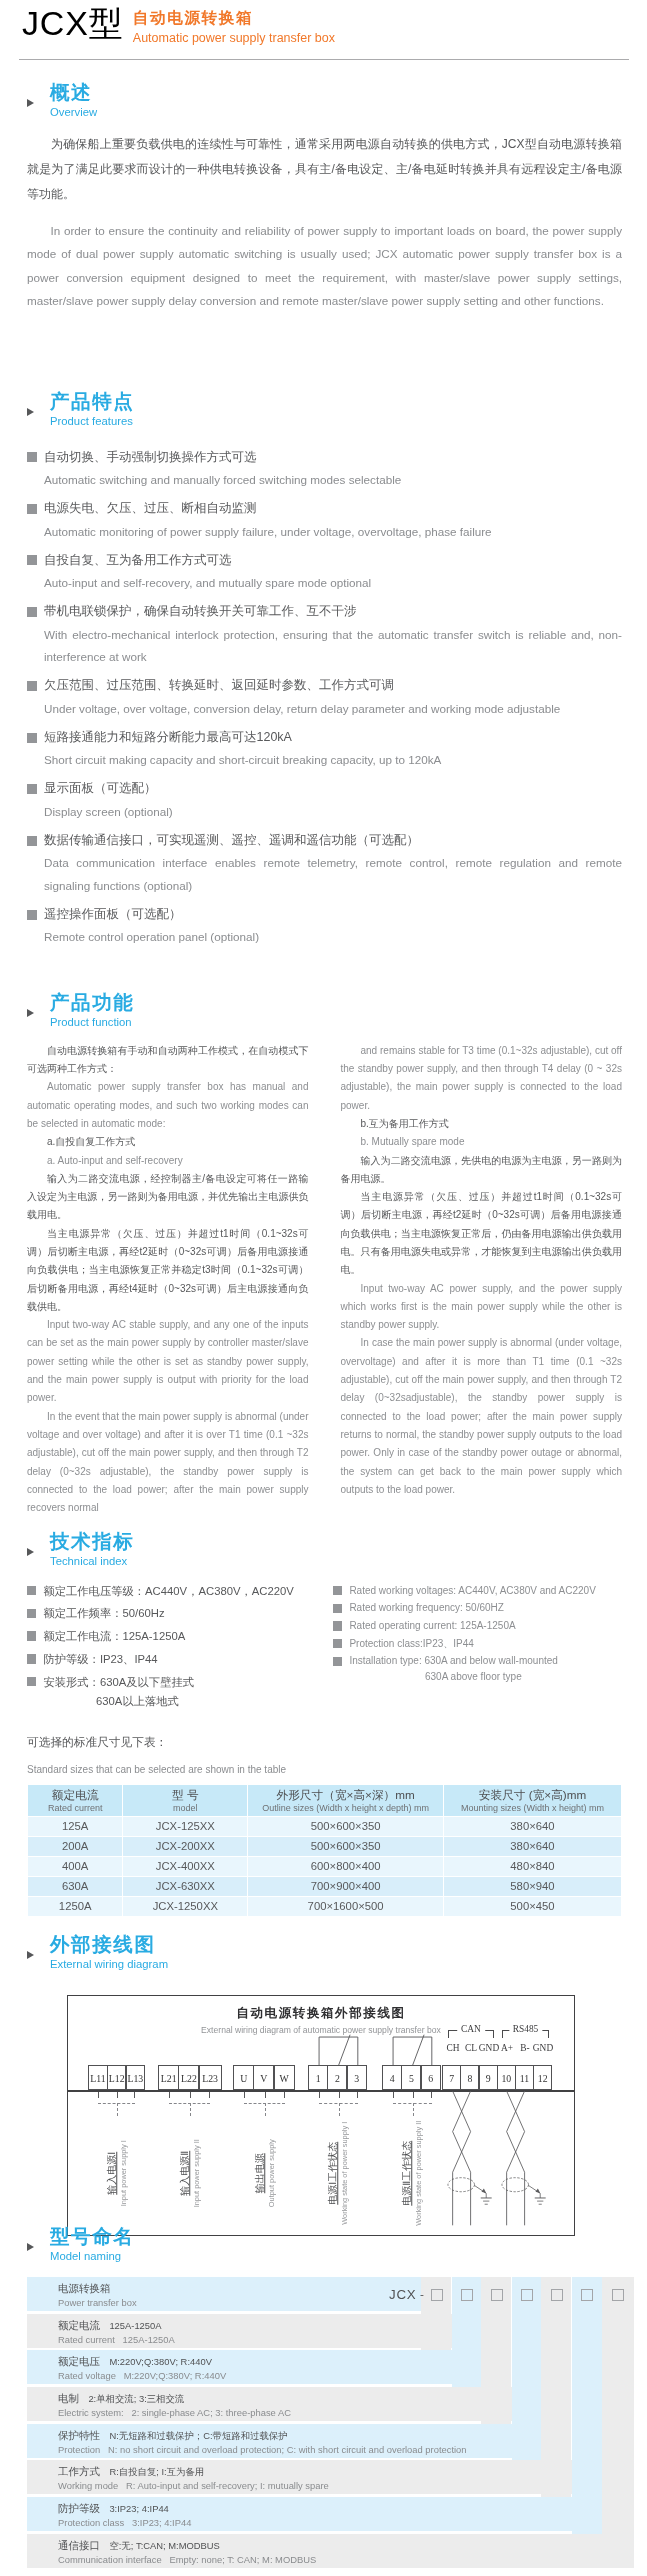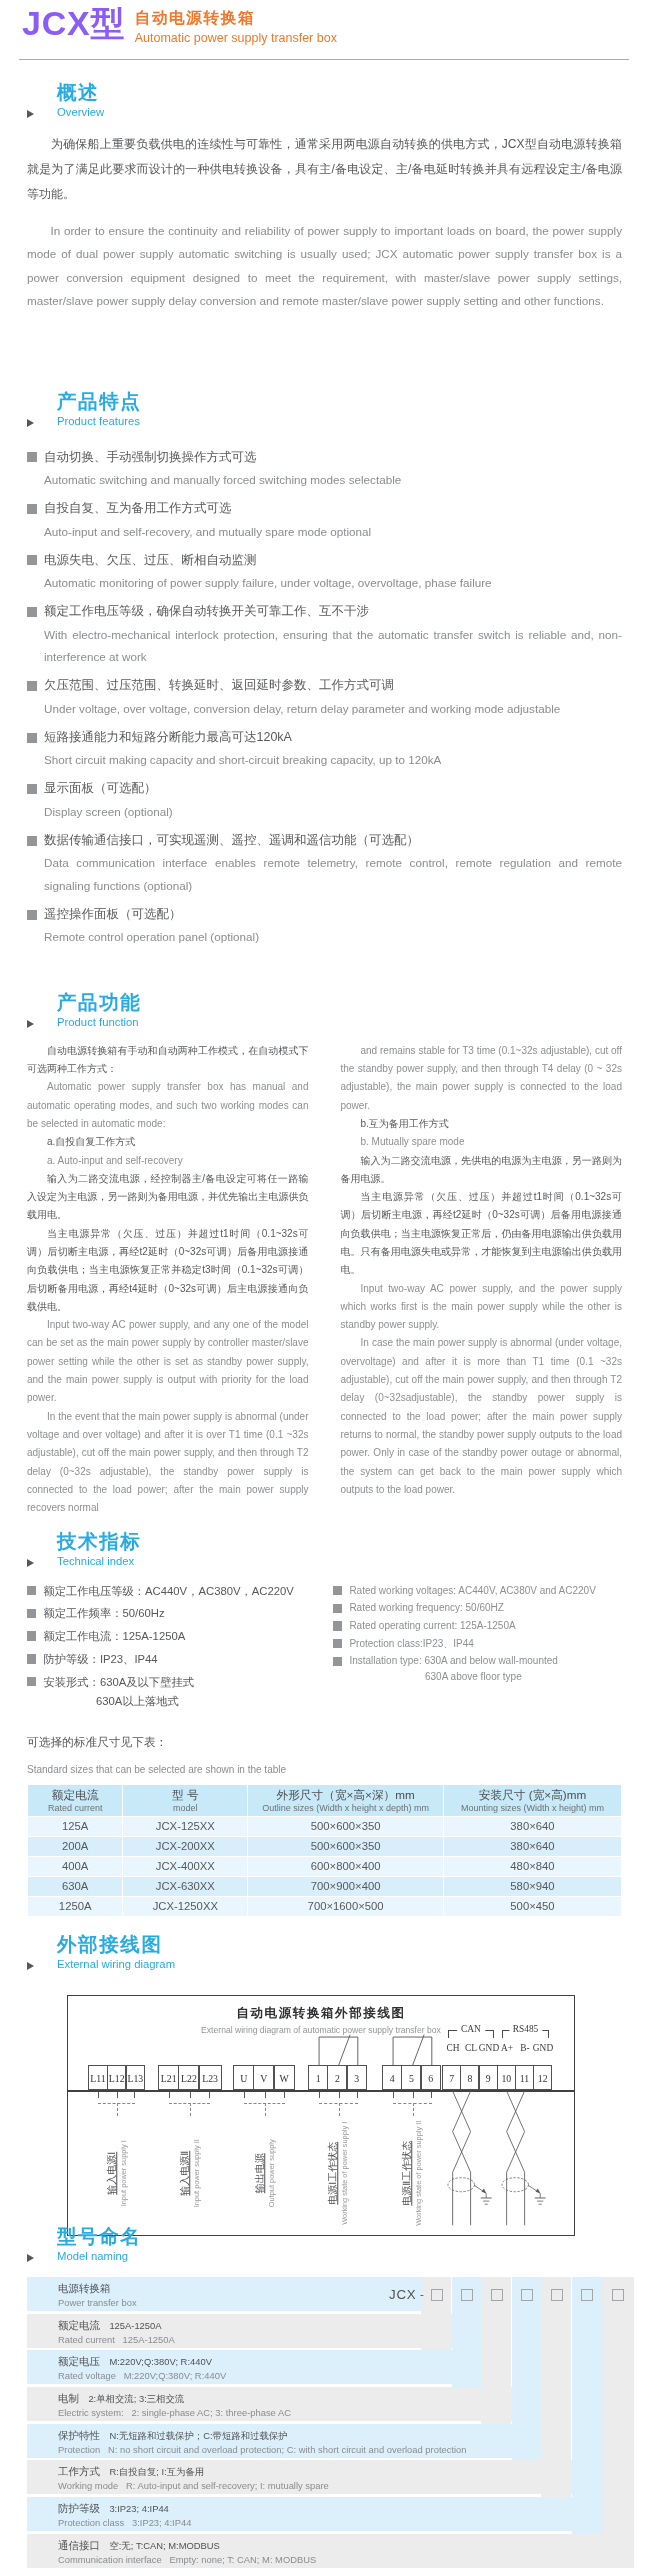--- a/index.html
+++ b/index.html
@@ -1,28 +1,28 @@
 <!DOCTYPE html>
 <html style="font-size:12.5px"><head>
 <meta charset="utf-8">
 <style>
   html,body{margin:0;padding:0}
   body{width:648px;height:2576px;position:relative;background:#fff;font-family:"Liberation Sans",sans-serif;overflow:hidden}
   section{position:absolute}
 
   
   #sec-header{top:6.2px;left:22px;display:flex;align-items:flex-start}
-  .brand-model{font-size:34px;line-height:1.05;color:#8b5cf6;font-weight:bold;letter-spacing:0.8px}
+  .brand-model{font-size:34px;line-height:1.05;color:#000000;font-weight:normal;letter-spacing:0.8px}
   .brand-sub{margin-left:9.4px;padding-top:2.3px}
   .brand-sub .bcn{font-size:15.6px;font-weight:bold;color:#f1782a;letter-spacing:1.6px}
   .brand-sub .ben{font-size:12.5px;color:#f1782a;margin-top:1.6px}
   .divider{position:absolute;top:59px;left:19px;width:610px;height:0.8px;background:#ababad}
 
   
-  .sec-head{display:flex;align-items:flex-end;gap:23px}
+  .sec-head{display:flex;align-items:center;gap:16px}
   .tri{width:0;height:0;border-left:7.8px solid #565759;border-top:4.7px solid transparent;border-bottom:4.7px solid transparent;margin-top:7px}
   .head-cn{font-size:19.5px;color:#29abe2;font-weight:bold;letter-spacing:1.6px;line-height:1.15}
   .head-en{font-size:11.3px;color:#29abe2;margin-top:2.3px}
 
   
   #sec-overview{top:81px;left:27px;width:595px}
   .ovcn{margin-top:14px;font-size:12px;color:#57585a;line-height:25px;text-align:justify;text-indent:2em}
   .oven{margin-top:11px;font-size:11.7px;color:#8b8d90;line-height:23.4px;text-align:justify;text-indent:2em}
 
   
@@ -139,35 +139,35 @@
     <div class="fi">
       <div class="fi-cn">
           <span class="sq"></span>
           <span>自动切换、手动强制切换操作方式可选</span>
         </div>
       <div class="fi-en">Automatic switching and manually forced switching modes selectable</div>
     </div>
     <div class="fi">
       <div class="fi-cn">
           <span class="sq"></span>
+          <span>电源失电、欠压、过压、断相自动监测</span>
+        </div>
+      <div class="fi-en">Automatic monitoring of power supply failure, under voltage, overvoltage, phase failure</div>
+    </div>
+    <div class="fi">
+      <div class="fi-cn">
+          <span class="sq"></span>
           <span>自投自复、互为备用工作方式可选</span>
         </div>
       <div class="fi-en">Auto-input and self-recovery, and mutually spare mode optional</div>
     </div>
     <div class="fi">
       <div class="fi-cn">
           <span class="sq"></span>
-          <span>电源失电、欠压、过压、断相自动监测</span>
-        </div>
-      <div class="fi-en">Automatic monitoring of power supply failure, under voltage, overvoltage, phase failure</div>
-    </div>
-    <div class="fi">
-      <div class="fi-cn">
-          <span class="sq"></span>
-          <span>额定工作电压等级，确保自动转换开关可靠工作、互不干涉</span>
+          <span>带机电联锁保护，确保自动转换开关可靠工作、互不干涉</span>
         </div>
       <div class="fi-en">With electro-mechanical interlock protection, ensuring that the automatic transfer switch is reliable and, non-interference at work</div>
     </div>
     <div class="fi">
       <div class="fi-cn">
           <span class="sq"></span>
           <span>欠压范围、过压范围、转换延时、返回延时参数、工作方式可调</span>
         </div>
       <div class="fi-en">Under voltage, over voltage, conversion delay, return delay parameter and working mode adjustable</div>
     </div>
@@ -211,21 +211,21 @@
     </div>
   </div>
   <div class="fcols">
     <div class="fcol">
       <p class="fp cn">自动电源转换箱有手动和自动两种工作模式，在自动模式下可选两种工作方式：</p>
       <p class="fp en">Automatic power supply transfer box has manual and automatic operating modes, and such two working modes can be selected in automatic mode:</p>
       <p class="fp cn">a.自投自复工作方式</p>
       <p class="fp en">a. Auto-input and self-recovery</p>
       <p class="fp cn">输入为二路交流电源，经控制器主/备电设定可将任一路输入设定为主电源，另一路则为备用电源，并优先输出主电源供负载用电。</p>
       <p class="fp cn">当主电源异常（欠压、过压）并超过t1时间（0.1~32s可调）后切断主电源，再经t2延时（0~32s可调）后备用电源接通向负载供电；当主电源恢复正常并稳定t3时间（0.1~32s可调）后切断备用电源，再经t4延时（0~32s可调）后主电源接通向负载供电。</p>
-      <p class="fp en">Input two-way AC power supply, and any one of the model can be set as the main power supply by controller master/slave power setting while the other is set as standby power supply, and the main power supply is output with priority for the load power.</p>
+      <p class="fp en">Input two-way AC stable supply, and any one of the inputs can be set as the main power supply by controller master/slave power setting while the other is set as standby power supply, and the main power supply is output with priority for the load power.</p>
       <p class="fp en">In the event that the main power supply is abnormal (under voltage and over voltage) and after it is over T1 time (0.1 ~32s adjustable), cut off the main power supply, and then through T2 delay (0~32s adjustable), the standby power supply is connected to the load power; after the main power supply recovers normal</p>
     </div>
     <div class="fcol">
       <p class="fp en">and remains stable for T3 time (0.1~32s adjustable), cut off the standby power supply, and then through T4 delay (0 ~ 32s adjustable), the main power supply is connected to the load power.</p>
       <p class="fp cn">b.互为备用工作方式</p>
       <p class="fp en">b. Mutually spare mode</p>
       <p class="fp cn">输入为二路交流电源，先供电的电源为主电源，另一路则为备用电源。</p>
       <p class="fp cn">当主电源异常（欠压、过压）并超过t1时间（0.1~32s可调）后切断主电源，再经t2延时（0~32s可调）后备用电源接通向负载供电；当主电源恢复正常后，仍由备用电源输出供负载用电。只有备用电源失电或异常，才能恢复到主电源输出供负载用电。</p>
       <p class="fp en">Input two-way AC power supply, and the power supply which works first is the main power supply while the other is standby power supply.</p>
       <p class="fp en">In case the main power supply is abnormal (under voltage, overvoltage) and after it is more than T1 time (0.1 ~32s adjustable), cut off the main power supply, and then through T2 delay (0~32sadjustable), the standby power supply is connected to the load power; after the main power supply returns to normal, the standby power supply outputs to the load power. Only in case of the standby power outage or abnormal, the system can get back to the main power supply which outputs to the load power.</p>

